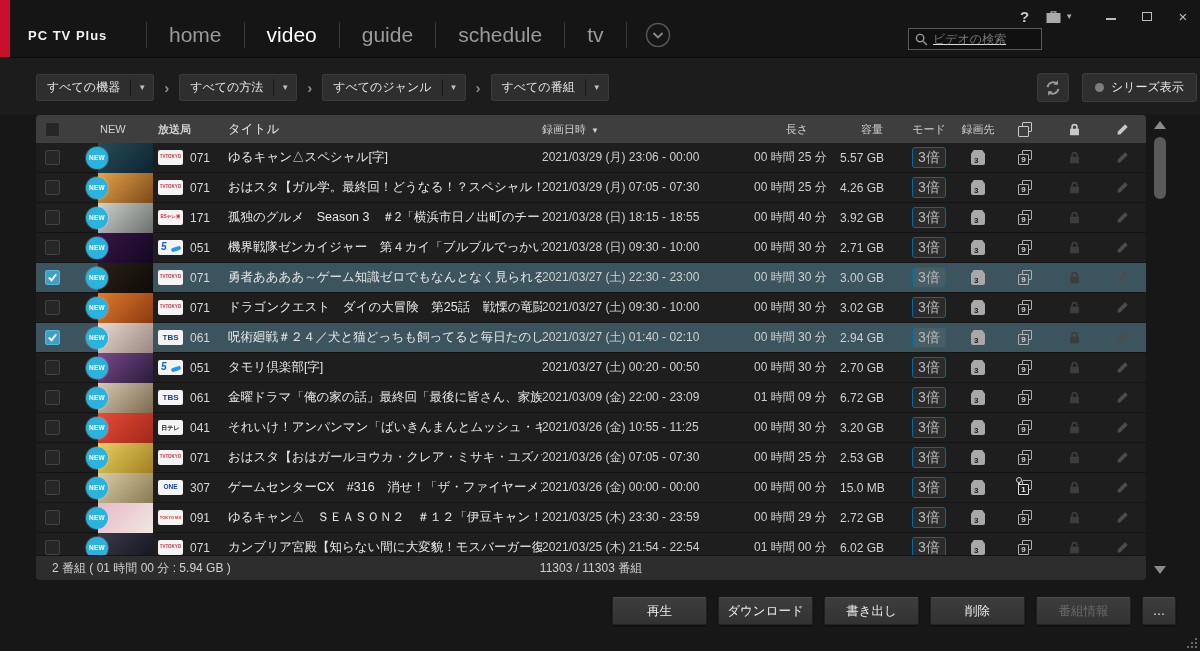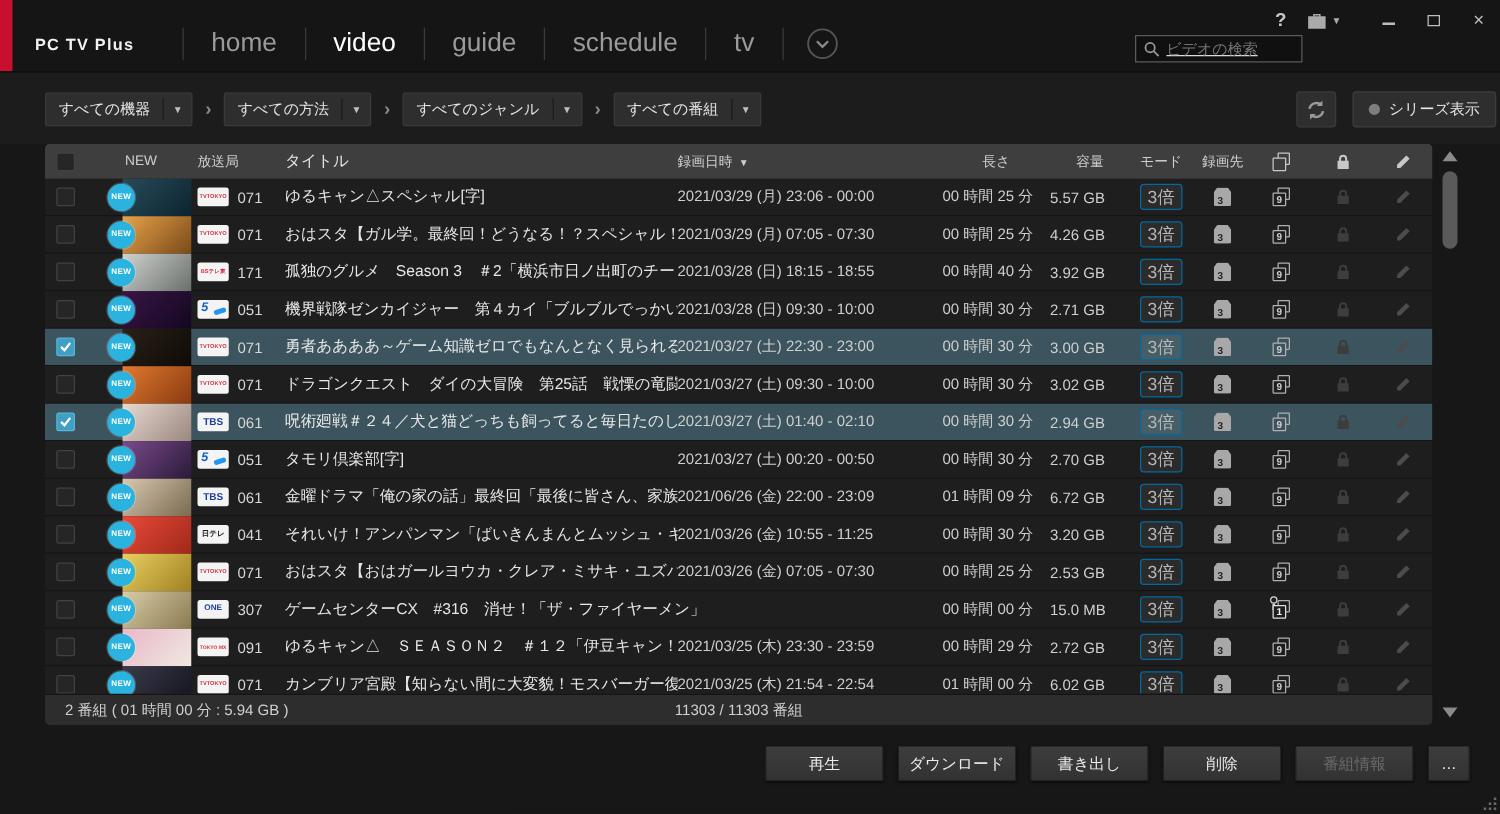--- a/index.html
+++ b/index.html
@@ -217,21 +217,21 @@
     <div class="c-check">
         <span class="checkbox">
           <svg width="11" height="11" viewBox="0 0 12 12">
             <path d="M2 6l3 3 5-6.5" stroke="#fff" stroke-width="2" fill="none"></path>
           </svg>
         </span>
       </div>
     <div class="c-thumbwrap" style="display:flex;align-items:center;">
         <span style="padding-left:10px;">NEW</span>
       </div>
-    <div style="width:70px;">放送局</div>
+    <div style="width:70px;font-weight:bold;">放送局</div>
     <div class="c-title">タイトル</div>
     <div class="c-date"><span>録画日時</span><span class="sort-arrow">▼</span></div>
     <div class="c-len" style="text-align:center;">長さ</div>
     <div class="c-size" style="text-align:center;">容量</div>
     <div class="c-mode">モード</div>
     <div class="c-ic">録画先</div>
     <div class="c-ic">
         <span class="dub">
           <span class="back"></span>
           <span class="front"></span>
@@ -629,21 +629,21 @@
       <div class="thumb" style="background: linear-gradient(135deg, rgb(216, 200, 176), rgb(122, 106, 80));"></div>
       <span class="new-badge">NEW</span>
     </div>
     <div class="c-logo">
           <span class="chlogo logo-tbs">
             <span class="logo-text">TBS</span>
           </span>
         </div>
     <div class="c-chno">061</div>
     <div class="c-title">金曜ドラマ「俺の家の話」最終回「最後に皆さん、家族を大切…</div>
-    <div class="c-date">2021/06/26 (金) 22:00 - 23:09</div>
+    <div class="c-date">2021/03/09 (金) 22:00 - 23:09</div>
     <div class="c-len">01 時間 09 分</div>
     <div class="c-size">6.72 GB</div>
     <div class="c-mode"><span class="mode-badge">3倍</span></div>
     <div class="c-ic">
           <span class="dev">
             <span class="dev-body"></span>
             <span class="dev-num">3</span>
           </span>
         </div>
     <div class="c-ic">
@@ -767,20 +767,21 @@
       <div class="thumb" style="background: linear-gradient(135deg, rgb(216, 204, 168), rgb(138, 122, 80));"></div>
       <span class="new-badge">NEW</span>
     </div>
     <div class="c-logo">
           <span class="chlogo logo-one">
             <span class="logo-text">ONE</span>
           </span>
         </div>
     <div class="c-chno">307</div>
     <div class="c-title">ゲームセンターCX　#316　消せ！「ザ・ファイヤーメン」</div>
+    <div class="c-date">2021/03/26 (金) 00:00 - 00:00</div>
     <div class="c-len">00 時間 00 分</div>
     <div class="c-size">15.0 MB</div>
     <div class="c-mode"><span class="mode-badge">3倍</span></div>
     <div class="c-ic">
           <span class="dev">
             <span class="dev-body"></span>
             <span class="dev-num">3</span>
           </span>
         </div>
     <div class="c-ic">

